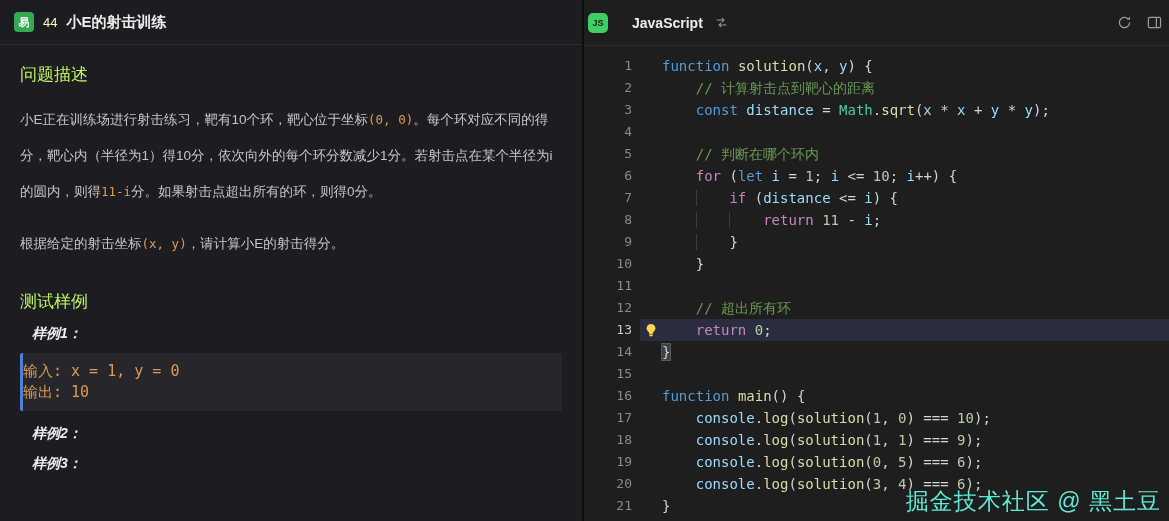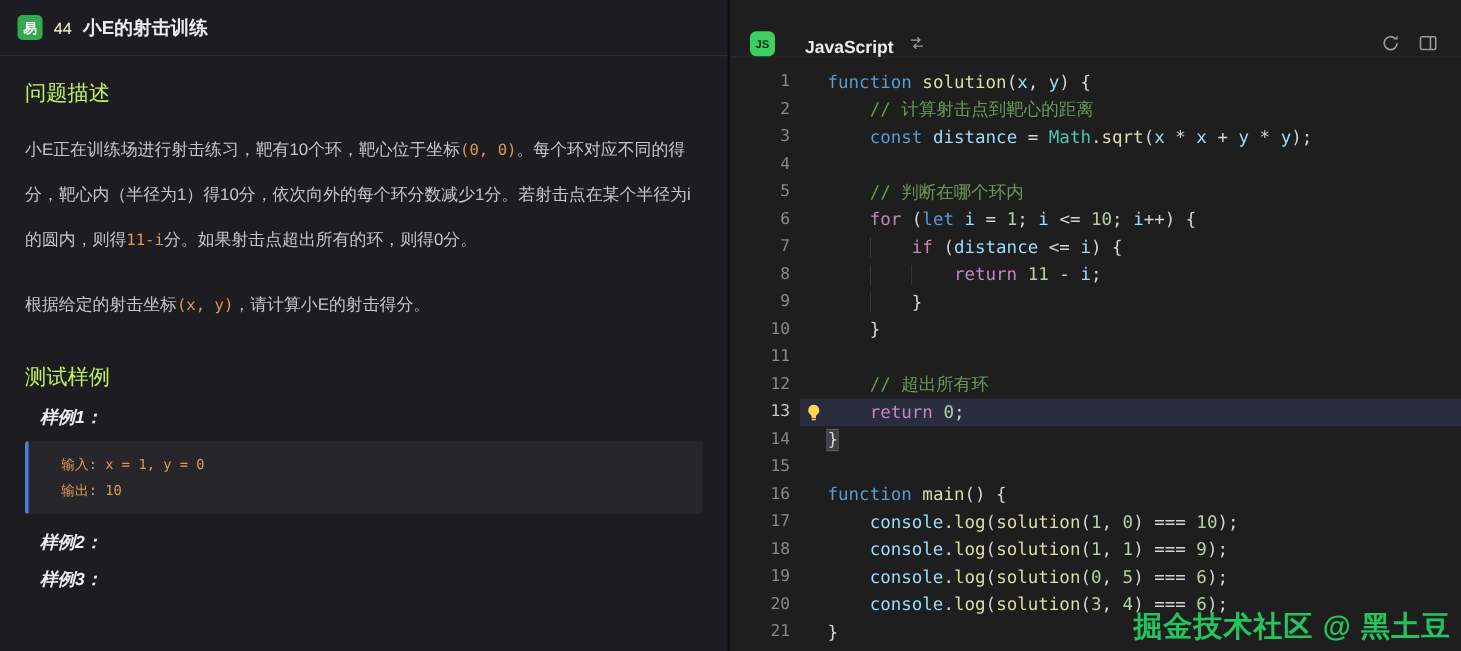--- a/index.html
+++ b/index.html
@@ -21,46 +21,46 @@
   .diff-badge{width:20px;height:20px;border-radius:4px;background:var(--badge-green);color:#fff;font-size:11px;font-weight:bold;display:flex;align-items:center;justify-content:center}
   .prob-num{color:#fef9c3;font-size:13px}
   .prob-title{color:var(--text-primary);font-size:15px;font-weight:bold}
   .left-content{flex:1;padding:0 20px;overflow:hidden}
   .section-heading{font-size:17px;font-weight:normal;color:#bef264;margin:18px 0 16px}
   .section-heading.samples{margin-top:28px;margin-bottom:12px}
   .desc p{font-size:13.5px;line-height:36px;color:var(--text-body);margin:0 0 16px}
   .desc p:last-child{margin-bottom:8px}
   .inline-code{color:var(--orange);font-family:"DejaVu Sans Mono","Liberation Mono",monospace;font-size:12.5px}
   .sample-label{font-size:14px;font-weight:bold;font-style:italic;color:#ededed;margin:12px 12px 10px}
-  .sample-block{background:var(--sample-bg);border-left:3px solid var(--sample-accent);border-radius:2px;padding:8px 26px;margin-bottom:14px;font-family:"DejaVu Sans Mono","Liberation Mono",monospace;font-size:11px;line-height:21px;color:var(--orange)}
+  .sample-block{background:var(--sample-bg);border-left:3px solid var(--sample-accent);border-radius:2px;padding:8px 0;margin-bottom:14px;font-family:"DejaVu Sans Mono","Liberation Mono",monospace;font-size:15px;line-height:21px;color:var(--orange)}
 
   
   .editor-panel{flex:1;display:flex;flex-direction:column;background:var(--bg-editor);min-width:0}
-  .editor-header{height:46px;flex:0 0 46px;display:flex;align-items:flex-end;gap:8px;padding:0 16px;border-bottom:1px solid var(--border)}
+  .editor-header{height:46px;flex:0 0 46px;display:flex;align-items:center;gap:8px;padding:0 4px;border-bottom:1px solid var(--border)}
   .js-icon{width:20px;height:20px;border-radius:5px;background:#3ecf63;color:#0c2714;font-size:9px;font-weight:bold;display:flex;align-items:center;justify-content:center}
   .lang-label{color:var(--text-primary);font-size:14px;font-weight:bold;margin-left:16px}
   .hdr-icon{display:flex;align-items:center;justify-content:center;width:22px;height:22px;color:#9a9aa0;cursor:pointer}
   .hdr-spacer{flex:1}
 
   .code-area{flex:1;padding-top:9px;font-family:"DejaVu Sans Mono","Liberation Mono",monospace;font-size:14px;overflow:hidden}
   .code-line{display:flex;height:22px;line-height:22px;white-space:pre}
   .gutter{flex:0 0 56px;text-align:right;color:var(--gutter);font-size:13px;padding-right:8px}
   .hl .gutter{color:#c8c8c8}
   .row-body{flex:1;display:flex;min-width:0}
   .hl .row-body{background:var(--hl-line)}
   .lamp{flex:0 0 22px;display:inline-flex;align-items:center;justify-content:center}
   .code-text{white-space:pre}
   .ind-chunk{white-space:pre}
   .ind-chunk.g{background:linear-gradient(to right,#3a3a40 1px,transparent 1px)}
   .tk-kw1{color:var(--tok-kw1)} .tk-kw2{color:var(--tok-kw2)} .tk-fn{color:var(--tok-fn)}
   .tk-var{color:var(--tok-var)} .tk-cls{color:var(--tok-cls)} .tk-num{color:var(--tok-num)}
   .tk-com{color:var(--tok-com)} .tk-pln{color:var(--tok-pln)}
   .tk-brk{color:var(--tok-pln);background:var(--brk-bg);outline:1px solid #55595e}
 
-  .watermark{position:absolute;right:8px;bottom:4px;z-index:50;color:#22c55e;font-size:23px;font-weight:bold;letter-spacing:1px}
+  .watermark{position:absolute;right:8px;bottom:4px;z-index:50;color:#5eead4;font-size:23px;font-weight:normal;letter-spacing:1px}
 </style>
 </head>
 <body>
 
 <div class="app">
 
   <aside class="left-panel">
     <header class="left-header">
       <span class="diff-badge">易</span>
       <span class="prob-num">44</span>

